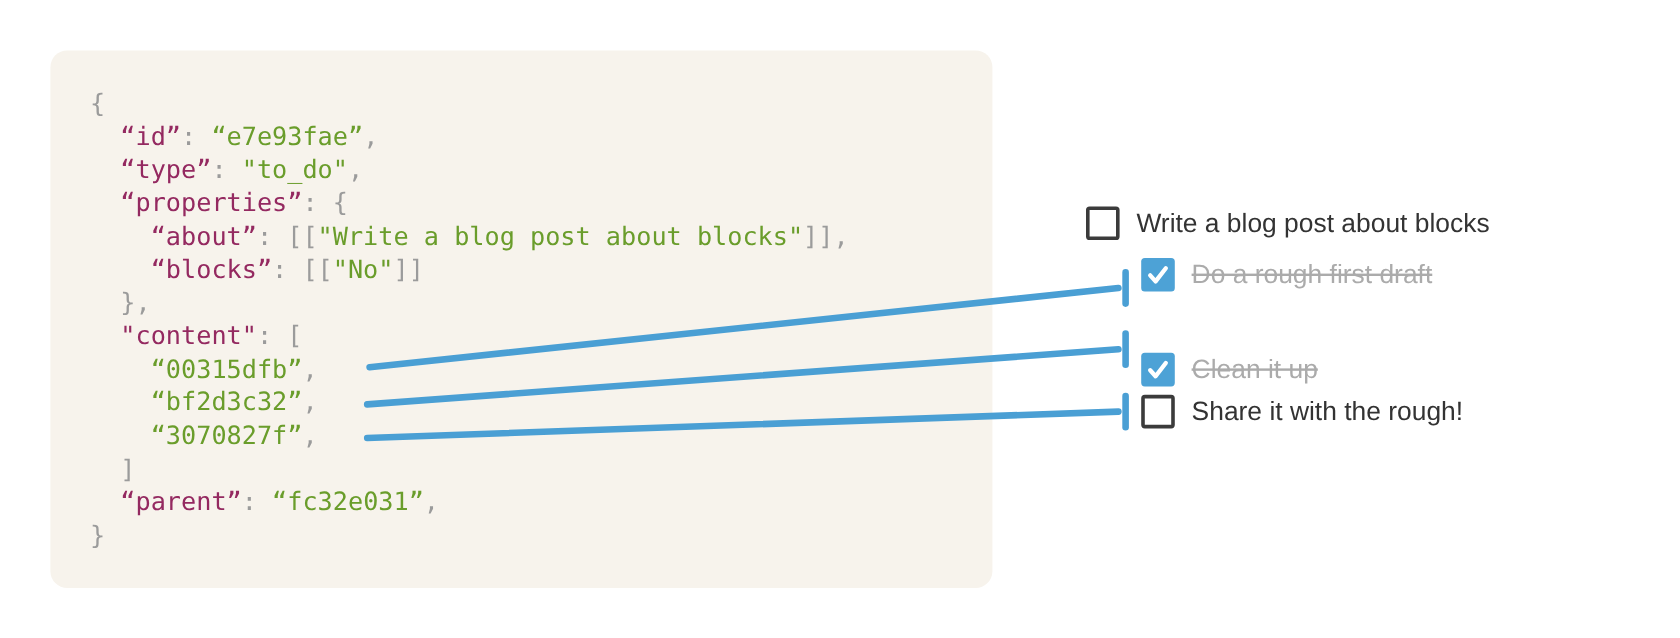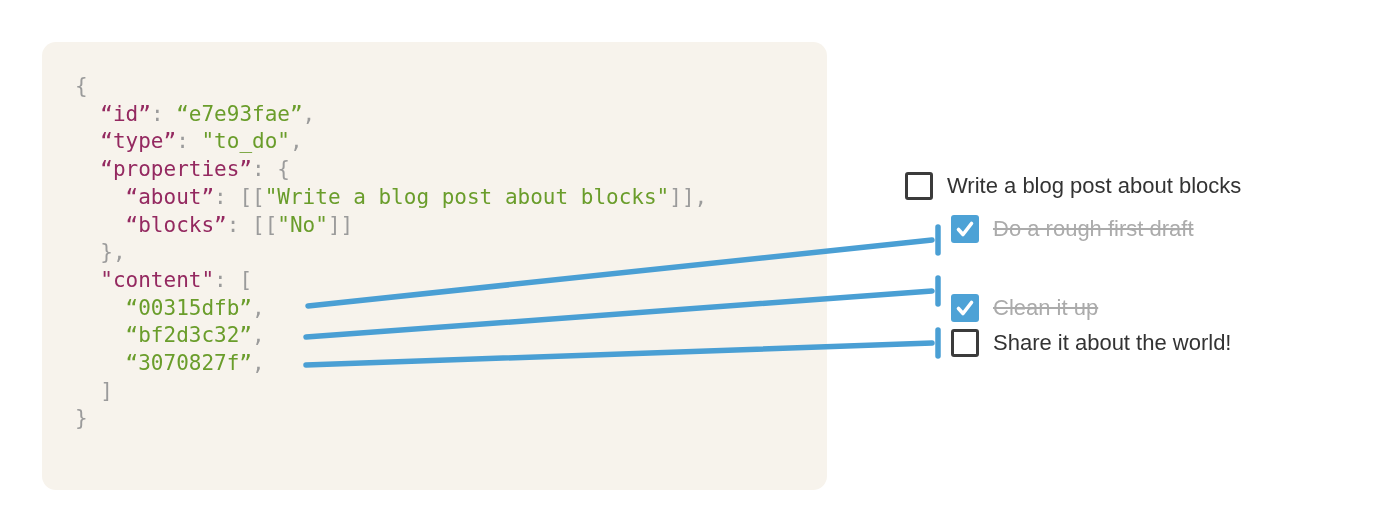--- a/index.html
+++ b/index.html
@@ -95,20 +95,21 @@
         <div class="code-line"><span class="tok-p">  </span><span class="tok-k">“type”</span><span class="tok-p">: </span><span class="tok-v">"to_do"</span><span class="tok-p">,</span></div>
         <div class="code-line"><span class="tok-p">  </span><span class="tok-k">“properties”</span><span class="tok-p">: {</span></div>
         <div class="code-line"><span class="tok-p">    </span><span class="tok-k">“about”</span><span class="tok-p">: [[</span><span class="tok-v">"Write a blog post about blocks"</span><span class="tok-p">]],</span></div>
         <div class="code-line"><span class="tok-p">    </span><span class="tok-k">“blocks”</span><span class="tok-p">: [[</span><span class="tok-v">"No"</span><span class="tok-p">]]</span></div>
         <div class="code-line"><span class="tok-p">  },</span></div>
         <div class="code-line"><span class="tok-p">  </span><span class="tok-k">"content"</span><span class="tok-p">: [</span></div>
         <div class="code-line"><span class="tok-p">    </span><span class="tok-v">“00315dfb”</span><span class="tok-p">,</span></div>
         <div class="code-line"><span class="tok-p">    </span><span class="tok-v">“bf2d3c32”</span><span class="tok-p">,</span></div>
         <div class="code-line"><span class="tok-p">    </span><span class="tok-v">“3070827f”</span><span class="tok-p">,</span></div>
         <div class="code-line"><span class="tok-p">  ]</span></div>
+        <div class="code-line"><span class="tok-p">  </span><span class="tok-k">“parent”</span><span class="tok-p">: </span><span class="tok-v">“fc32e031”</span><span class="tok-p">,</span></div>
         <div class="code-line"><span class="tok-p">}</span></div>
       </div>
   </div>
 
   <svg class="arrows" viewBox="0 0 1400 532" xmlns="http://www.w3.org/2000/svg">
     <g fill="none" stroke-width="5.5" stroke-linecap="round">
       <path class="arrow-stroke" d="M308,306 L932,240" stroke="#4a9fd4"></path>
       <path class="arrow-stroke" d="M938,227 L938,253" stroke="#4a9fd4"></path>
     </g>
     <g fill="none" stroke-width="5.5" stroke-linecap="round">
@@ -137,17 +138,17 @@
       <div class="todo-item pos-2 done">
         <span class="todo-checkbox checked">
           <svg viewBox="0 0 28 28" width="28" height="28" aria-hidden="true">
             <polyline points="7.5,14.5 12,19.5 20.5,8.5" fill="none" stroke="#ffffff" stroke-width="3.6" stroke-linecap="round" stroke-linejoin="round"></polyline>
           </svg>
         </span>
         <span class="todo-label">Clean it up</span>
       </div>
       <div class="todo-item pos-3">
         <span class="todo-checkbox unchecked"></span>
-        <span class="todo-label">Share it about the world!</span>
+        <span class="todo-label">Share it with the rough!</span>
       </div>
     </div>
 
 </div>
 
 </body></html>

